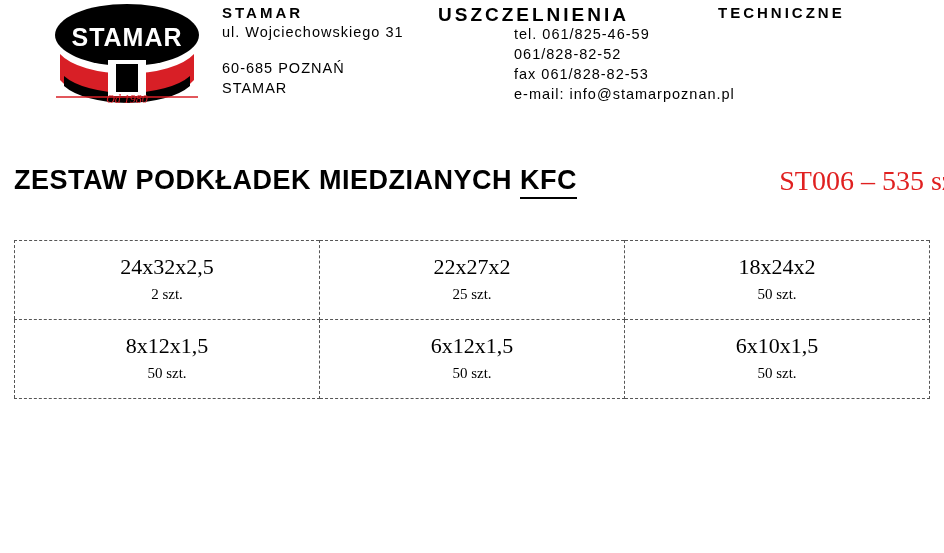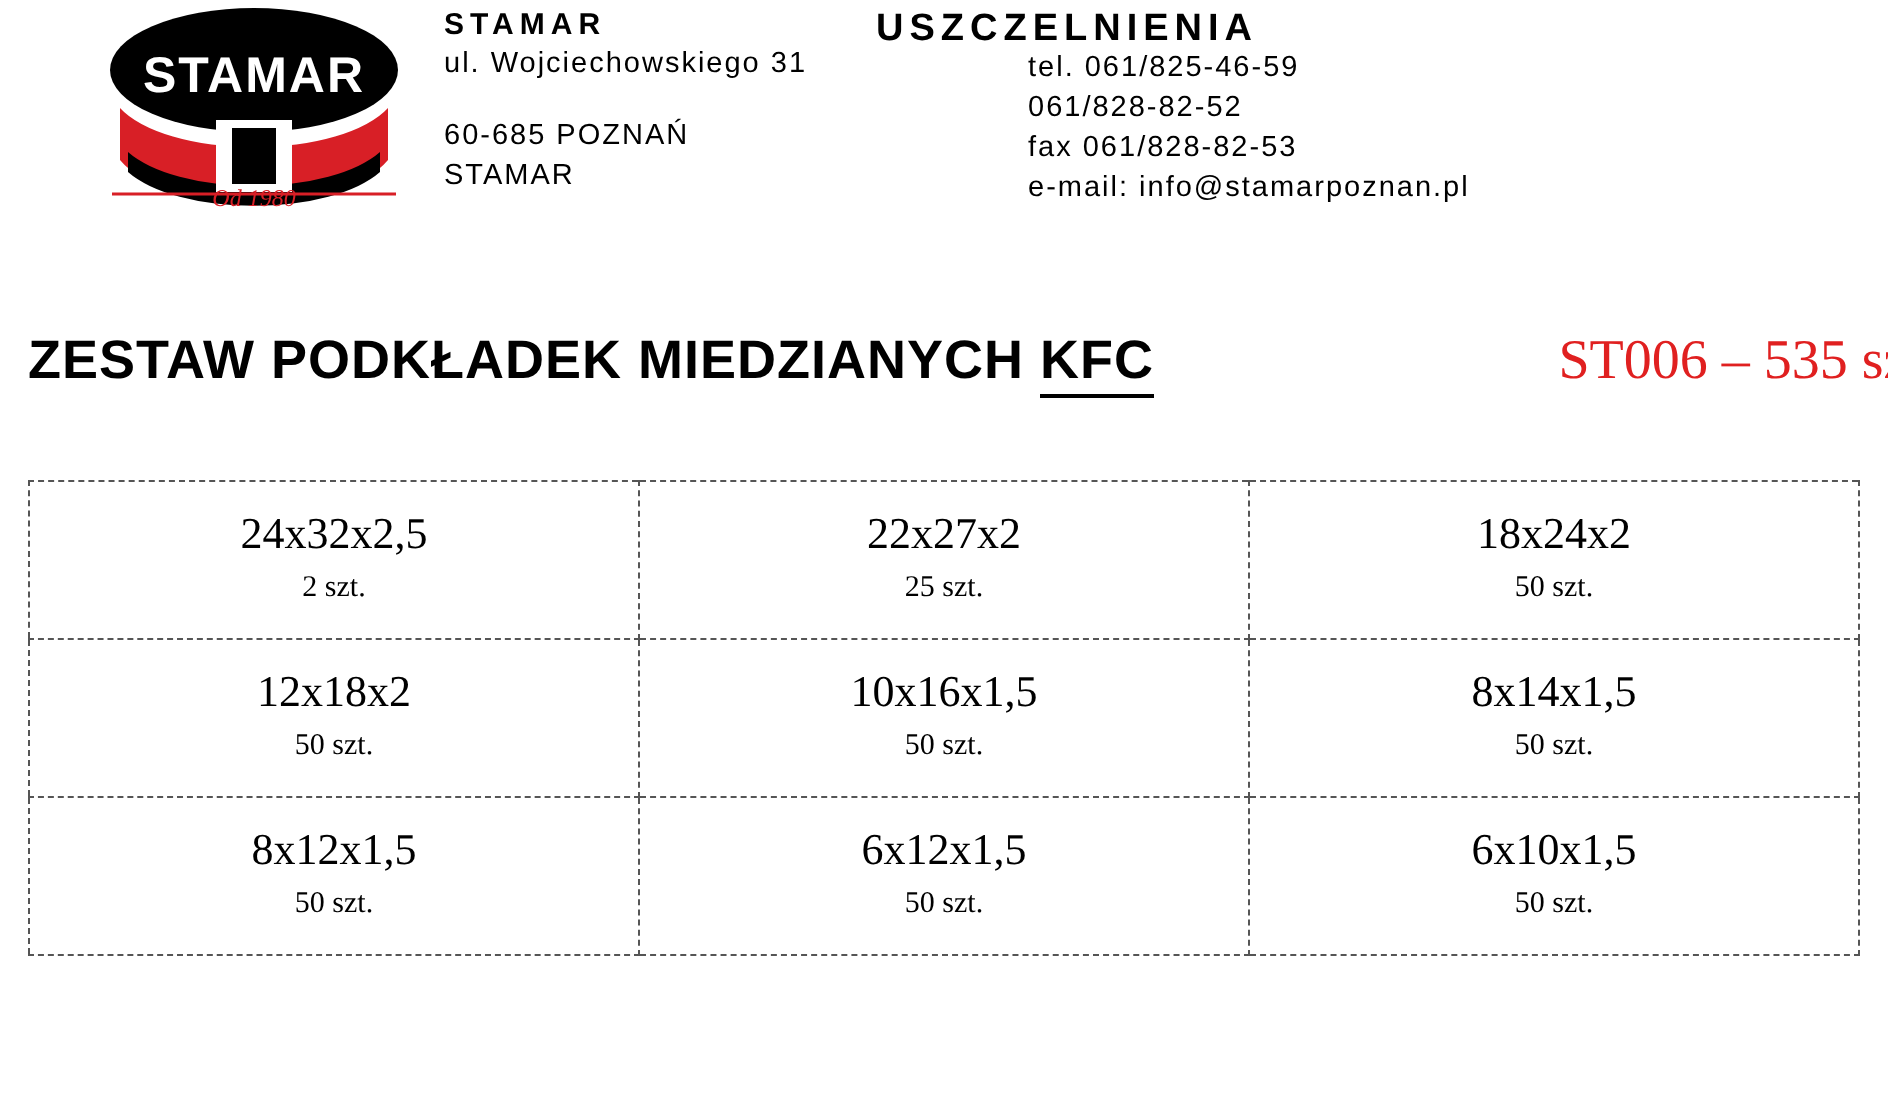--- a/index.html
+++ b/index.html
@@ -163,20 +163,21 @@
       <rect x="66" y="58" width="38" height="36" fill="#ffffff"></rect>
       <rect x="74" y="62" width="22" height="28" fill="#000000"></rect>
       <text x="85" y="44" font-family="Liberation Sans, sans-serif" font-size="25" font-weight="bold" fill="#ffffff" text-anchor="middle" letter-spacing="1">STAMAR</text>
       <text x="85" y="101" font-family="Liberation Serif, serif" font-size="12" fill="#d81f26" text-anchor="middle" font-style="italic">Od 1980</text>
       <line x1="14" y1="95" x2="156" y2="95" stroke="#d81f26" stroke-width="1.5"></line>
     </svg>
   </div>
 
   <div class="hdr-col hdr-company">STAMAR</div>
   <div class="hdr-col hdr-word2">USZCZELNIENIA</div>
+  <div class="hdr-col hdr-word3">TECHNICZNE</div>
 
   <div class="hdr-col hdr-addr1">ul. Wojciechowskiego 31</div>
   <div class="hdr-col hdr-addr2">60-685 POZNAŃ</div>
   <div class="hdr-col hdr-addr3">STAMAR</div>
 
   <div class="hdr-right">
     <div>tel. 061/825-46-59</div>
     <div>061/828-82-52</div>
     <div>fax 061/828-82-53</div>
     <div>e-mail: info@stamarpoznan.pl</div>
@@ -199,34 +200,20 @@
         <div class="cell-size">22x27x2</div>
         <div class="cell-qty">25 szt.</div>
       </td>
       <td>
         <div class="cell-size">18x24x2</div>
         <div class="cell-qty">50 szt.</div>
       </td>
     </tr>
     <tr>
       <td>
-        <div class="cell-size">12x18x2</div>
-        <div class="cell-qty">50 szt.</div>
-      </td>
-      <td>
-        <div class="cell-size">10x16x1,5</div>
-        <div class="cell-qty">50 szt.</div>
-      </td>
-      <td>
-        <div class="cell-size">8x14x1,5</div>
-        <div class="cell-qty">50 szt.</div>
-      </td>
-    </tr>
-    <tr>
-      <td>
         <div class="cell-size">8x12x1,5</div>
         <div class="cell-qty">50 szt.</div>
       </td>
       <td>
         <div class="cell-size">6x12x1,5</div>
         <div class="cell-qty">50 szt.</div>
       </td>
       <td>
         <div class="cell-size">6x10x1,5</div>
         <div class="cell-qty">50 szt.</div>

